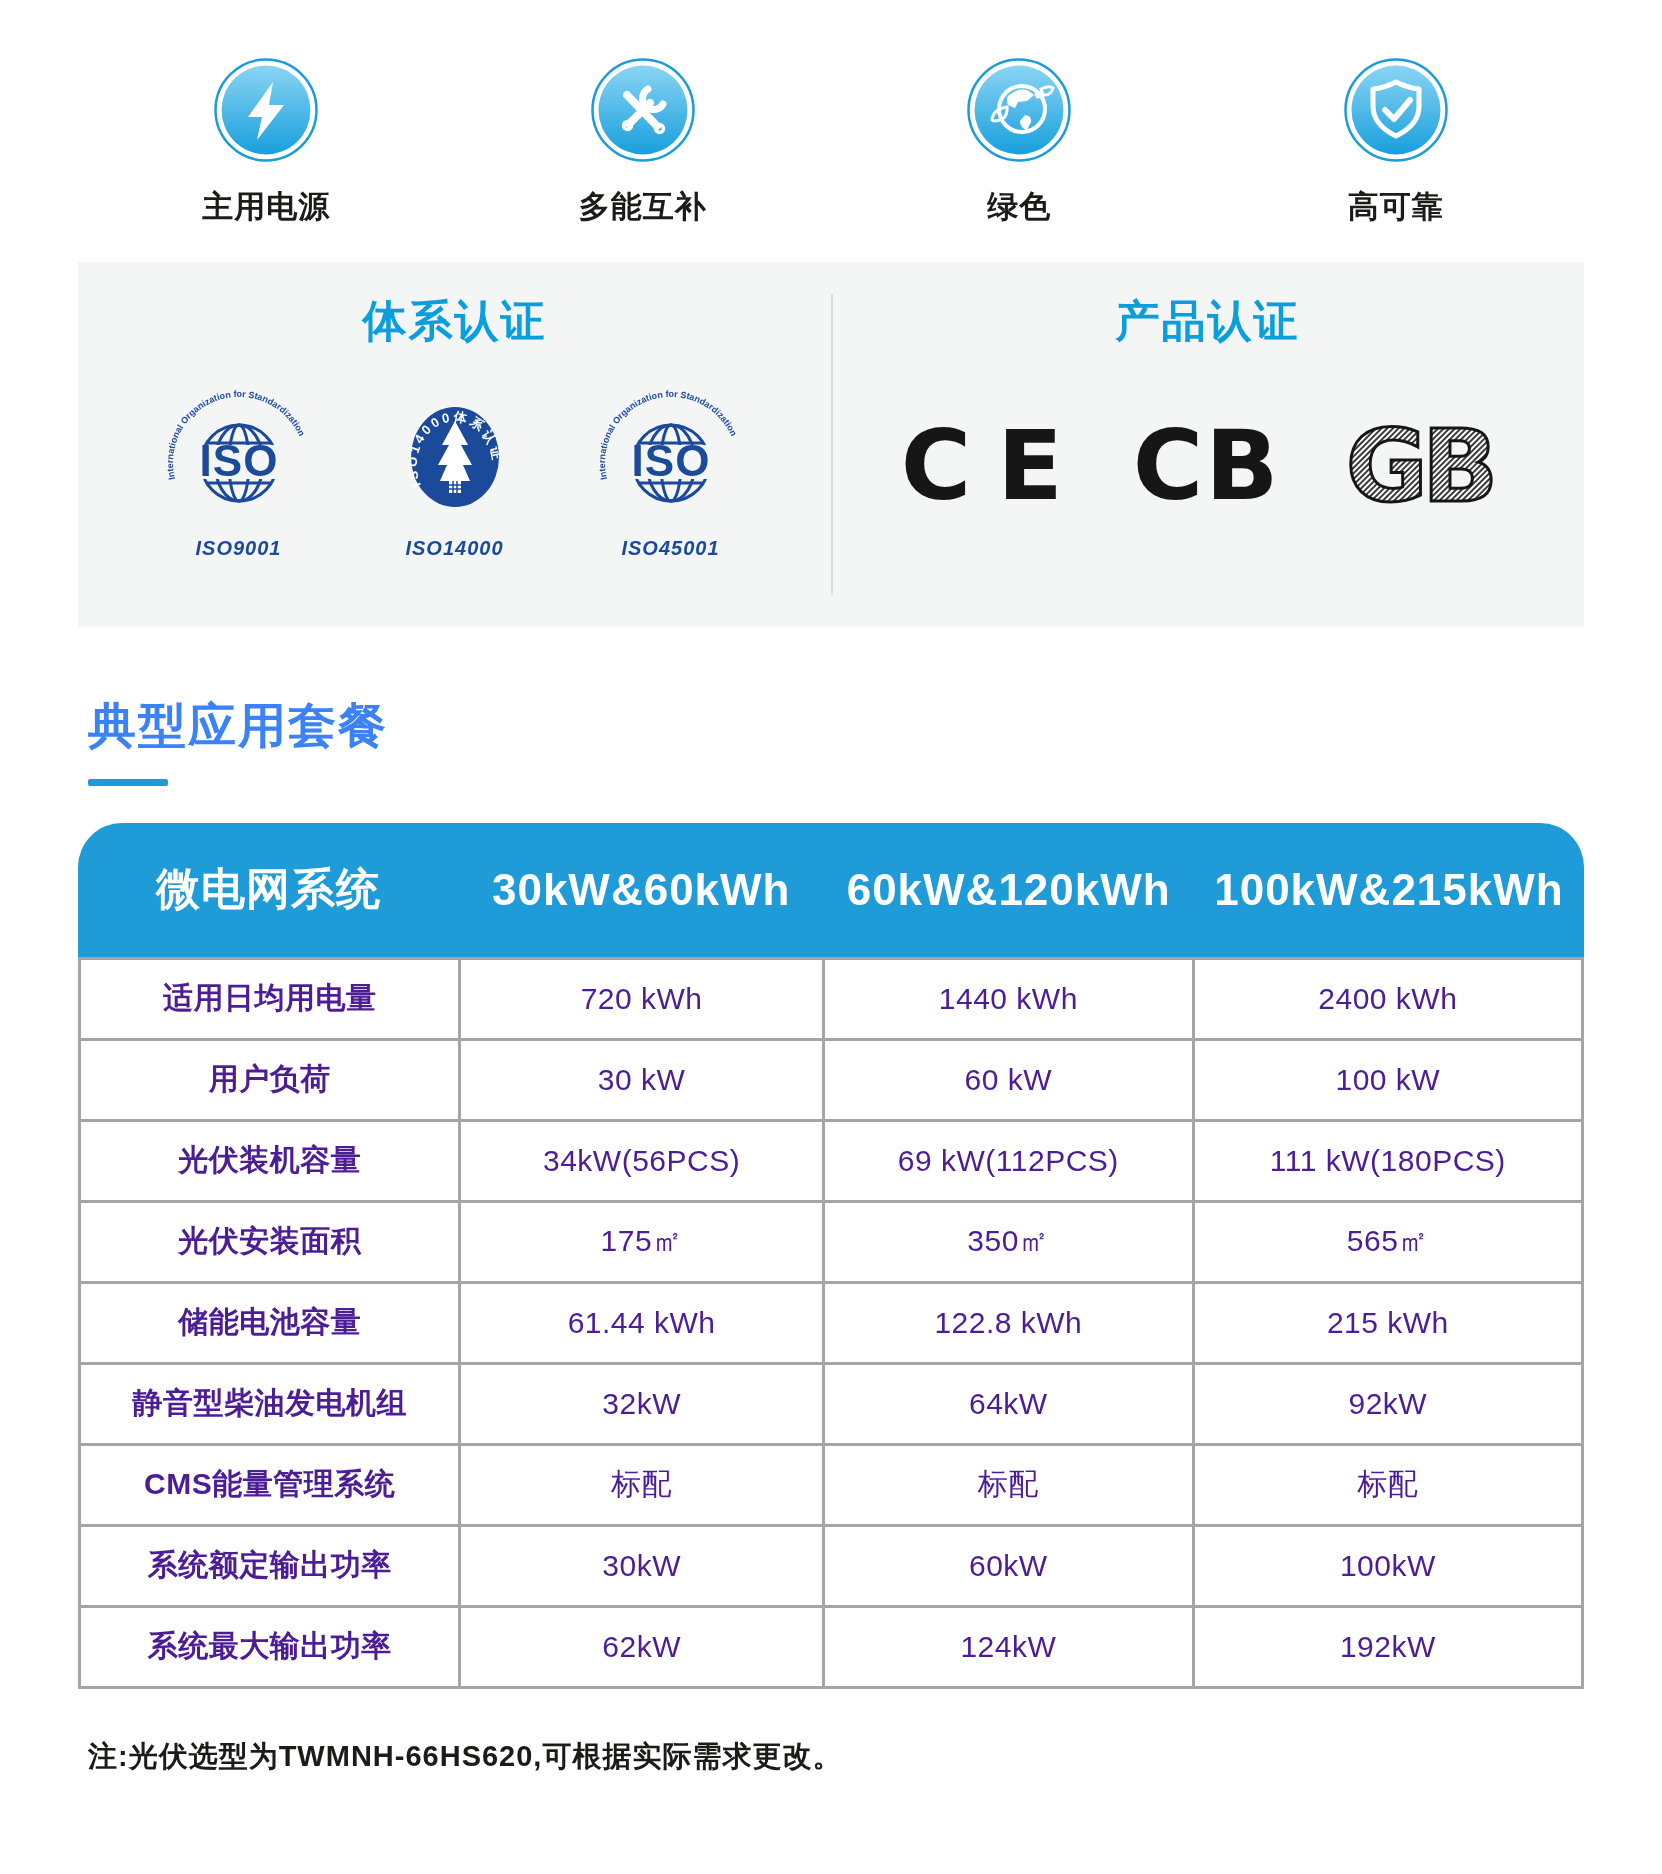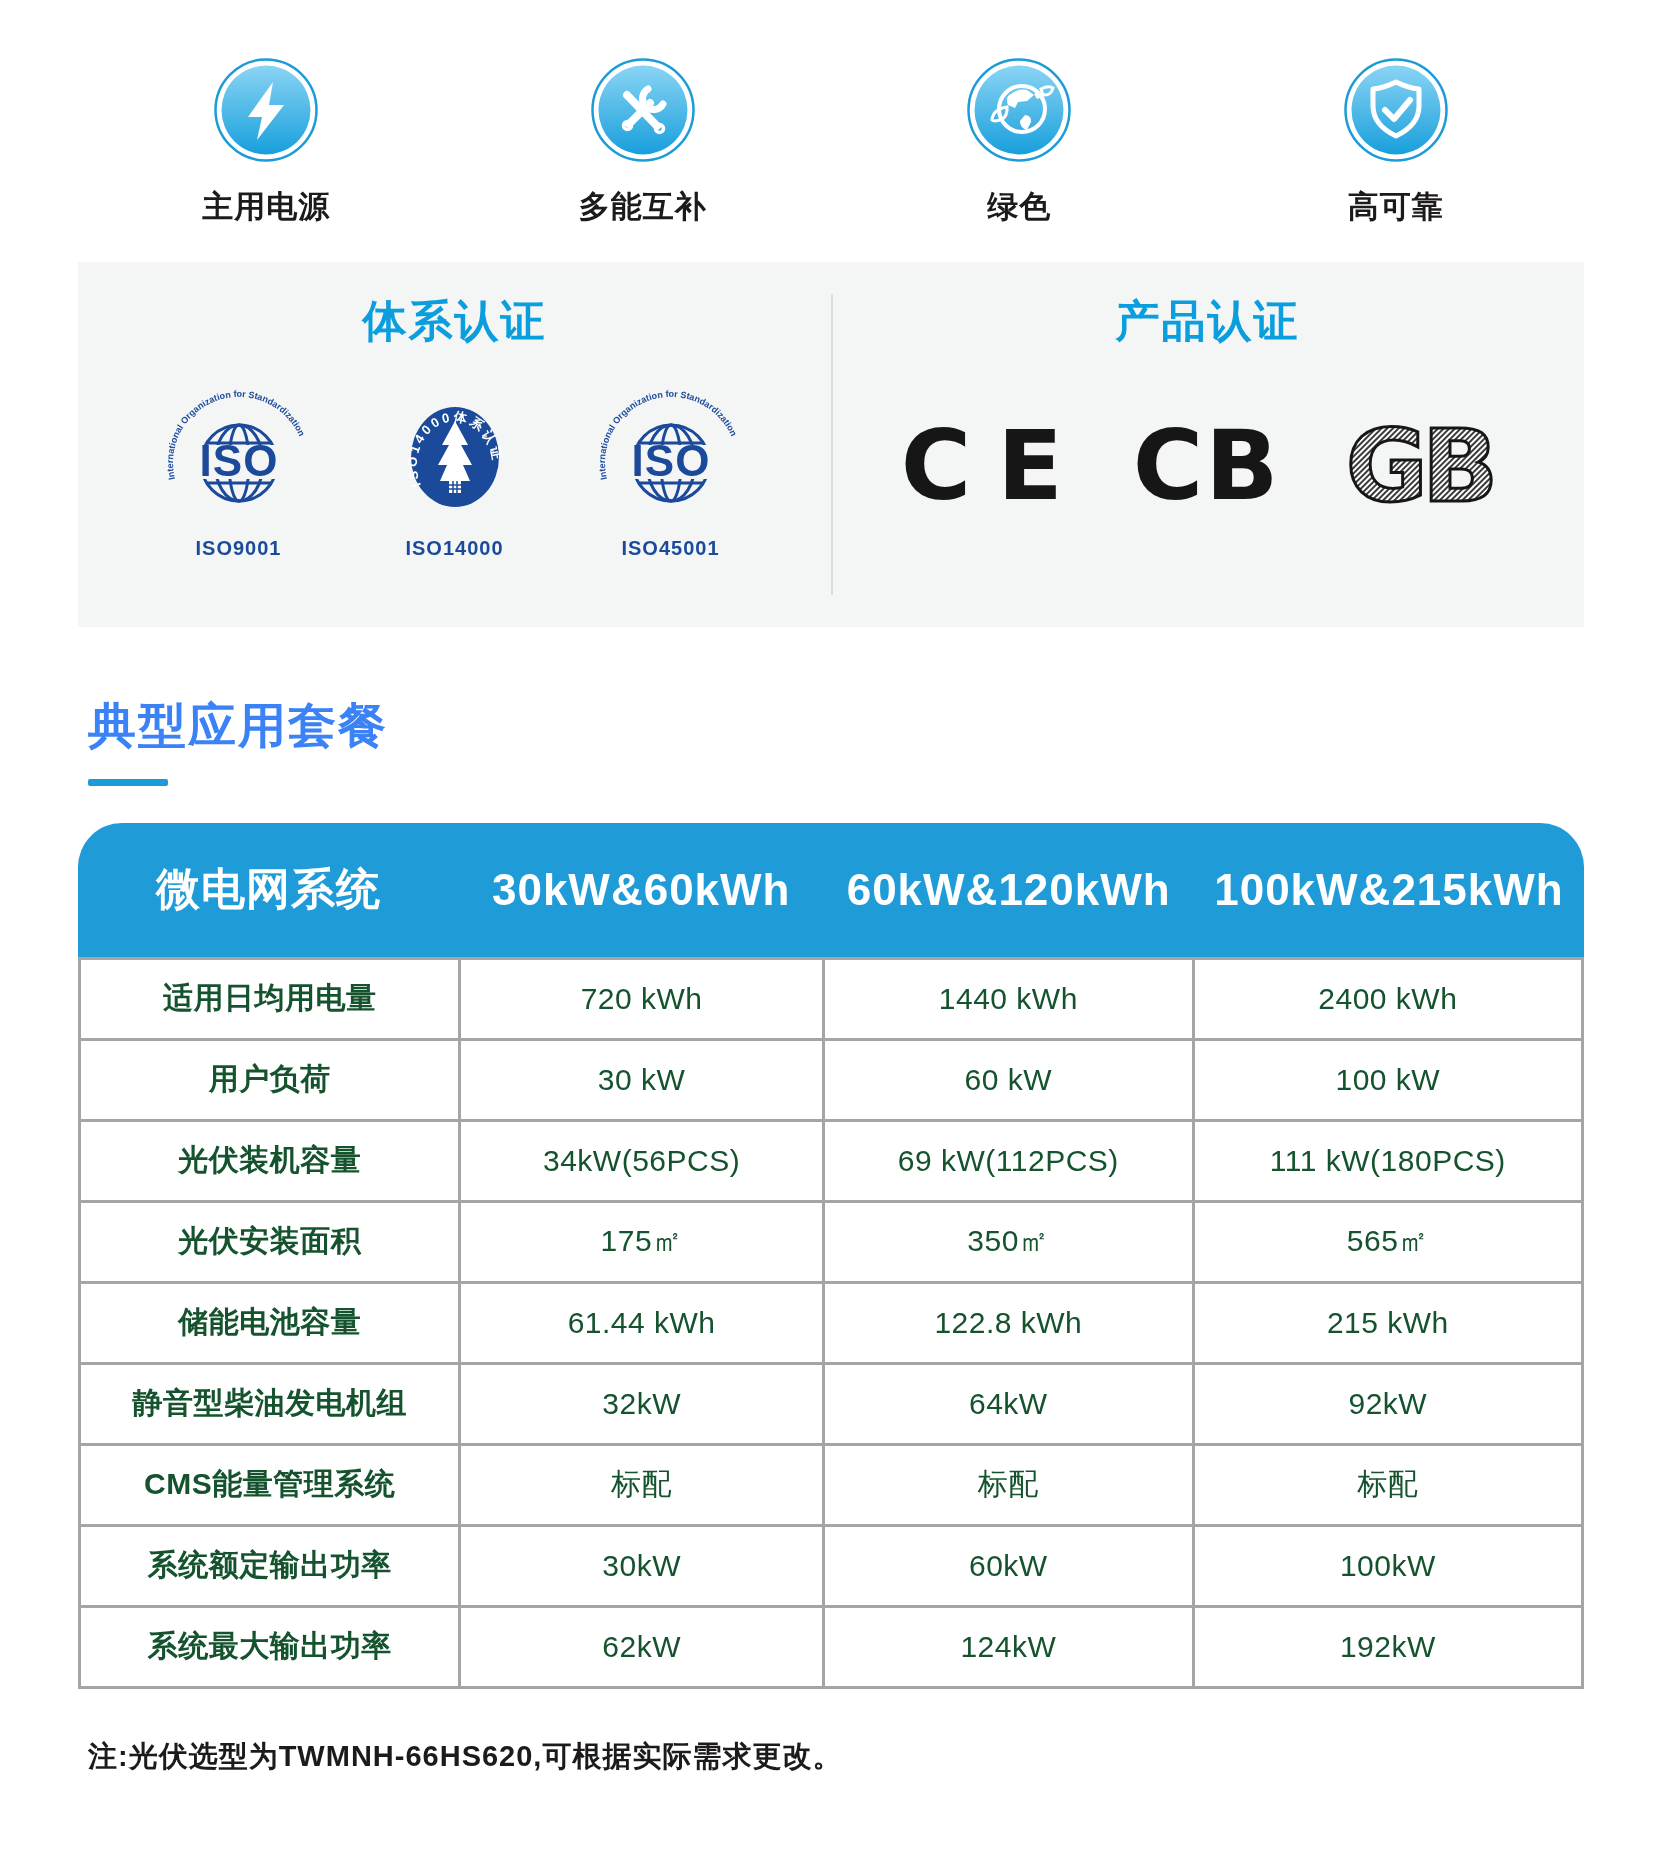--- a/index.html
+++ b/index.html
@@ -45,21 +45,21 @@
     padding-top:30px;
   }
   .cert-title {
     font-size:44px; font-weight:900; color:#0a9ede; letter-spacing:2px;
   }
   .cert-logos {
     margin-top:28px;
     display:flex; align-items:center; justify-content:center; gap:36px;
   }
   .iso-item { display:flex; flex-direction:column; align-items:center; width:180px; }
-  .iso-label { margin-top:6px; font-size:20px; font-weight:800; color:#1b4a9b; letter-spacing:1px; }
+  .iso-label { margin-top:6px; font-size:20px; font-weight:800; color:#1b4a9b; letter-spacing:1px;font-style:italic; }
   .cert-logos.product { gap:44px; margin-top:60px; align-items:center; }
   .mark-ce, .mark-cb {
     font-size:96px; font-weight:700; color:#161616; line-height:1;
     font-family:"DejaVu Sans","Liberation Sans",sans-serif;
   }
   .mark-ce { letter-spacing:26px; }
   .mark-cb { letter-spacing:2px; }
 
   
   .section-head { margin:70px 78px 0 78px; padding-left:10px; }
@@ -88,21 +88,21 @@
     display:grid;
     grid-template-columns:25.3% 24.2% 24.6% 25.9%;
     grid-auto-rows:81px;
     border-top:3px solid #a5a5a5;
     border-left:3px solid #a5a5a5;
   }
   .td {
     border-right:3px solid #a5a5a5;
     border-bottom:3px solid #a5a5a5;
     display:flex; align-items:center; justify-content:center;
-    font-size:30px; font-weight:500; color:#14532d; letter-spacing:0.5px;
+    font-size:30px; font-weight:500; color:#4c1d95; letter-spacing:0.5px;
   }
   .td.rowlabel { font-weight:600; }
 
   
   .note {
     margin:48px 78px 0 78px; padding-left:10px;
     font-size:29px; font-weight:800; color:#1d1a1a; letter-spacing:1px;
     padding-bottom:40px;
   }
 </style>

